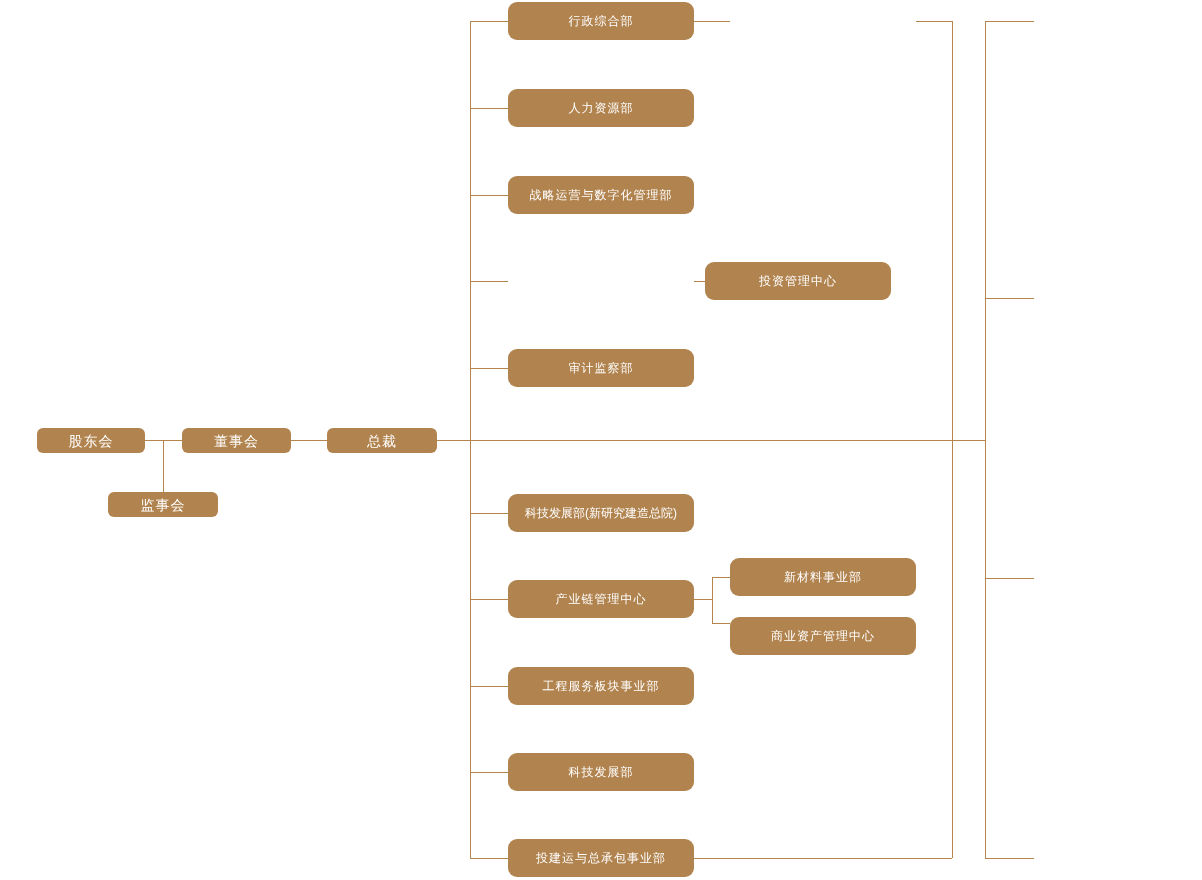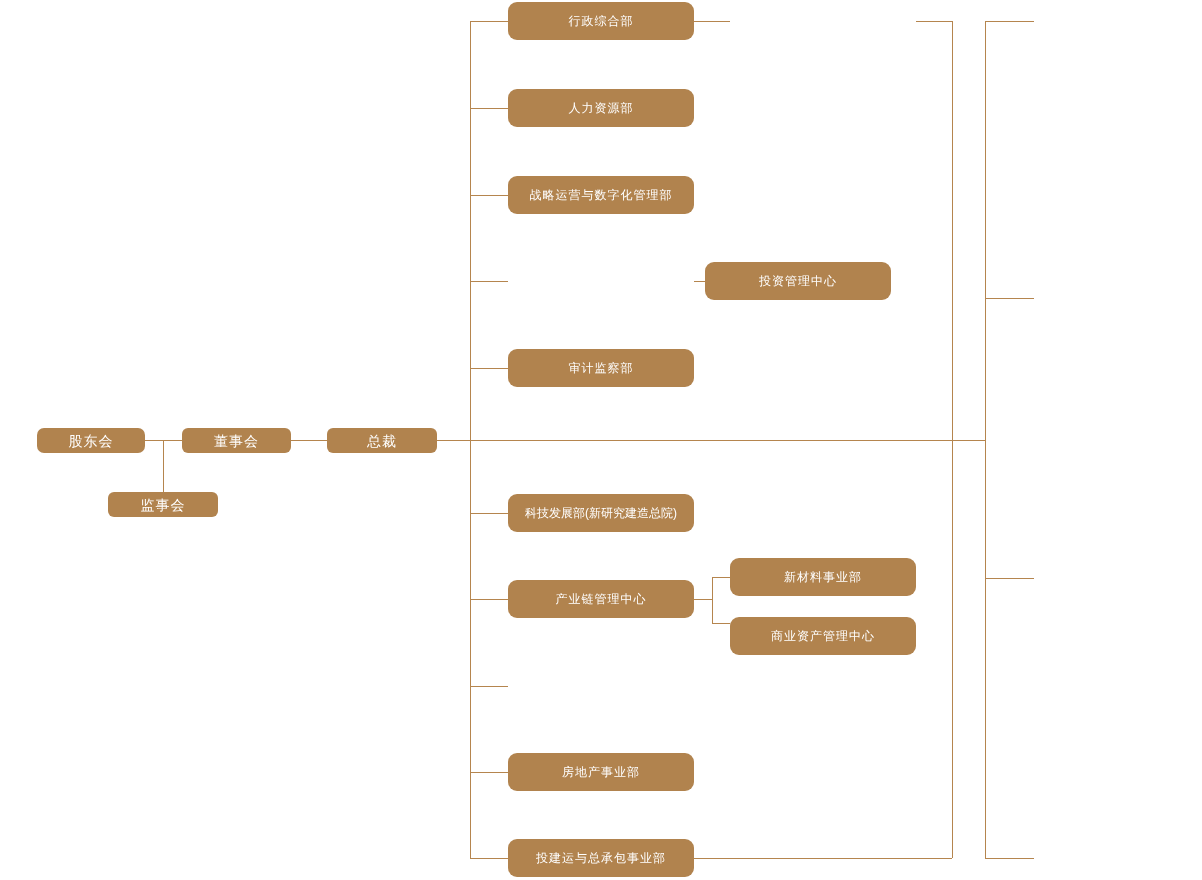--- a/index.html
+++ b/index.html
@@ -91,31 +91,32 @@
 
   <div class="v" style="left:952px; top:21px; height:837px;"></div>
 
   <div class="v" style="left:985px; top:21px; height:837px;"></div>
 
   <div class="h" style="left:985px; top:21px;  width:49px;"></div>
   <div class="h" style="left:985px; top:298px; width:49px;"></div>
   <div class="h" style="left:985px; top:578px; width:49px;"></div>
   <div class="h" style="left:985px; top:858px; width:49px;"></div>
 
-  <div class="node small" style="left:37px;  top:428px; width:108px;border-radius:7px;">股东会</div>
+  <div class="node small" style="left:37px;  top:428px; width:108px;">股东会</div>
   <div class="node small" style="left:182px; top:428px; width:109px;">董事会</div>
   <div class="node small" style="left:327px; top:428px; width:110px;">总裁</div>
   <div class="node small" style="left:108px; top:492px; width:110px;">监事会</div>
 
   <div class="node dept" style="left:508px; top:2px;">行政综合部</div>
   <div class="node dept" style="left:508px; top:89px;">人力资源部</div>
   <div class="node dept" style="left:508px; top:176px;">战略运营与数字化管理部</div>
   <div class="node dept" style="left:508px; top:349px;">审计监察部</div>
   <div class="node dept long" style="left:508px; top:494px;">科技发展部(新研究建造总院)</div>
   <div class="node dept" style="left:508px; top:580px;">产业链管理中心</div>
-  <div class="node dept" style="left:508px; top:753px;">房地产事业部</div>
+  <div class="node dept" style="left:508px; top:667px;">工程服务板块事业部</div>
+  <div class="node dept" style="left:508px; top:753px;">科技发展部</div>
   <div class="node dept" style="left:508px; top:839px;">投建运与总承包事业部</div>
 
   <div class="node dept" style="left:705px; top:262px;">投资管理中心</div>
   <div class="node dept" style="left:730px; top:558px;">新材料事业部</div>
   <div class="node dept" style="left:730px; top:604px;margin-top:13px;">商业资产管理中心</div>
 
 </div>
 
 </body></html>

